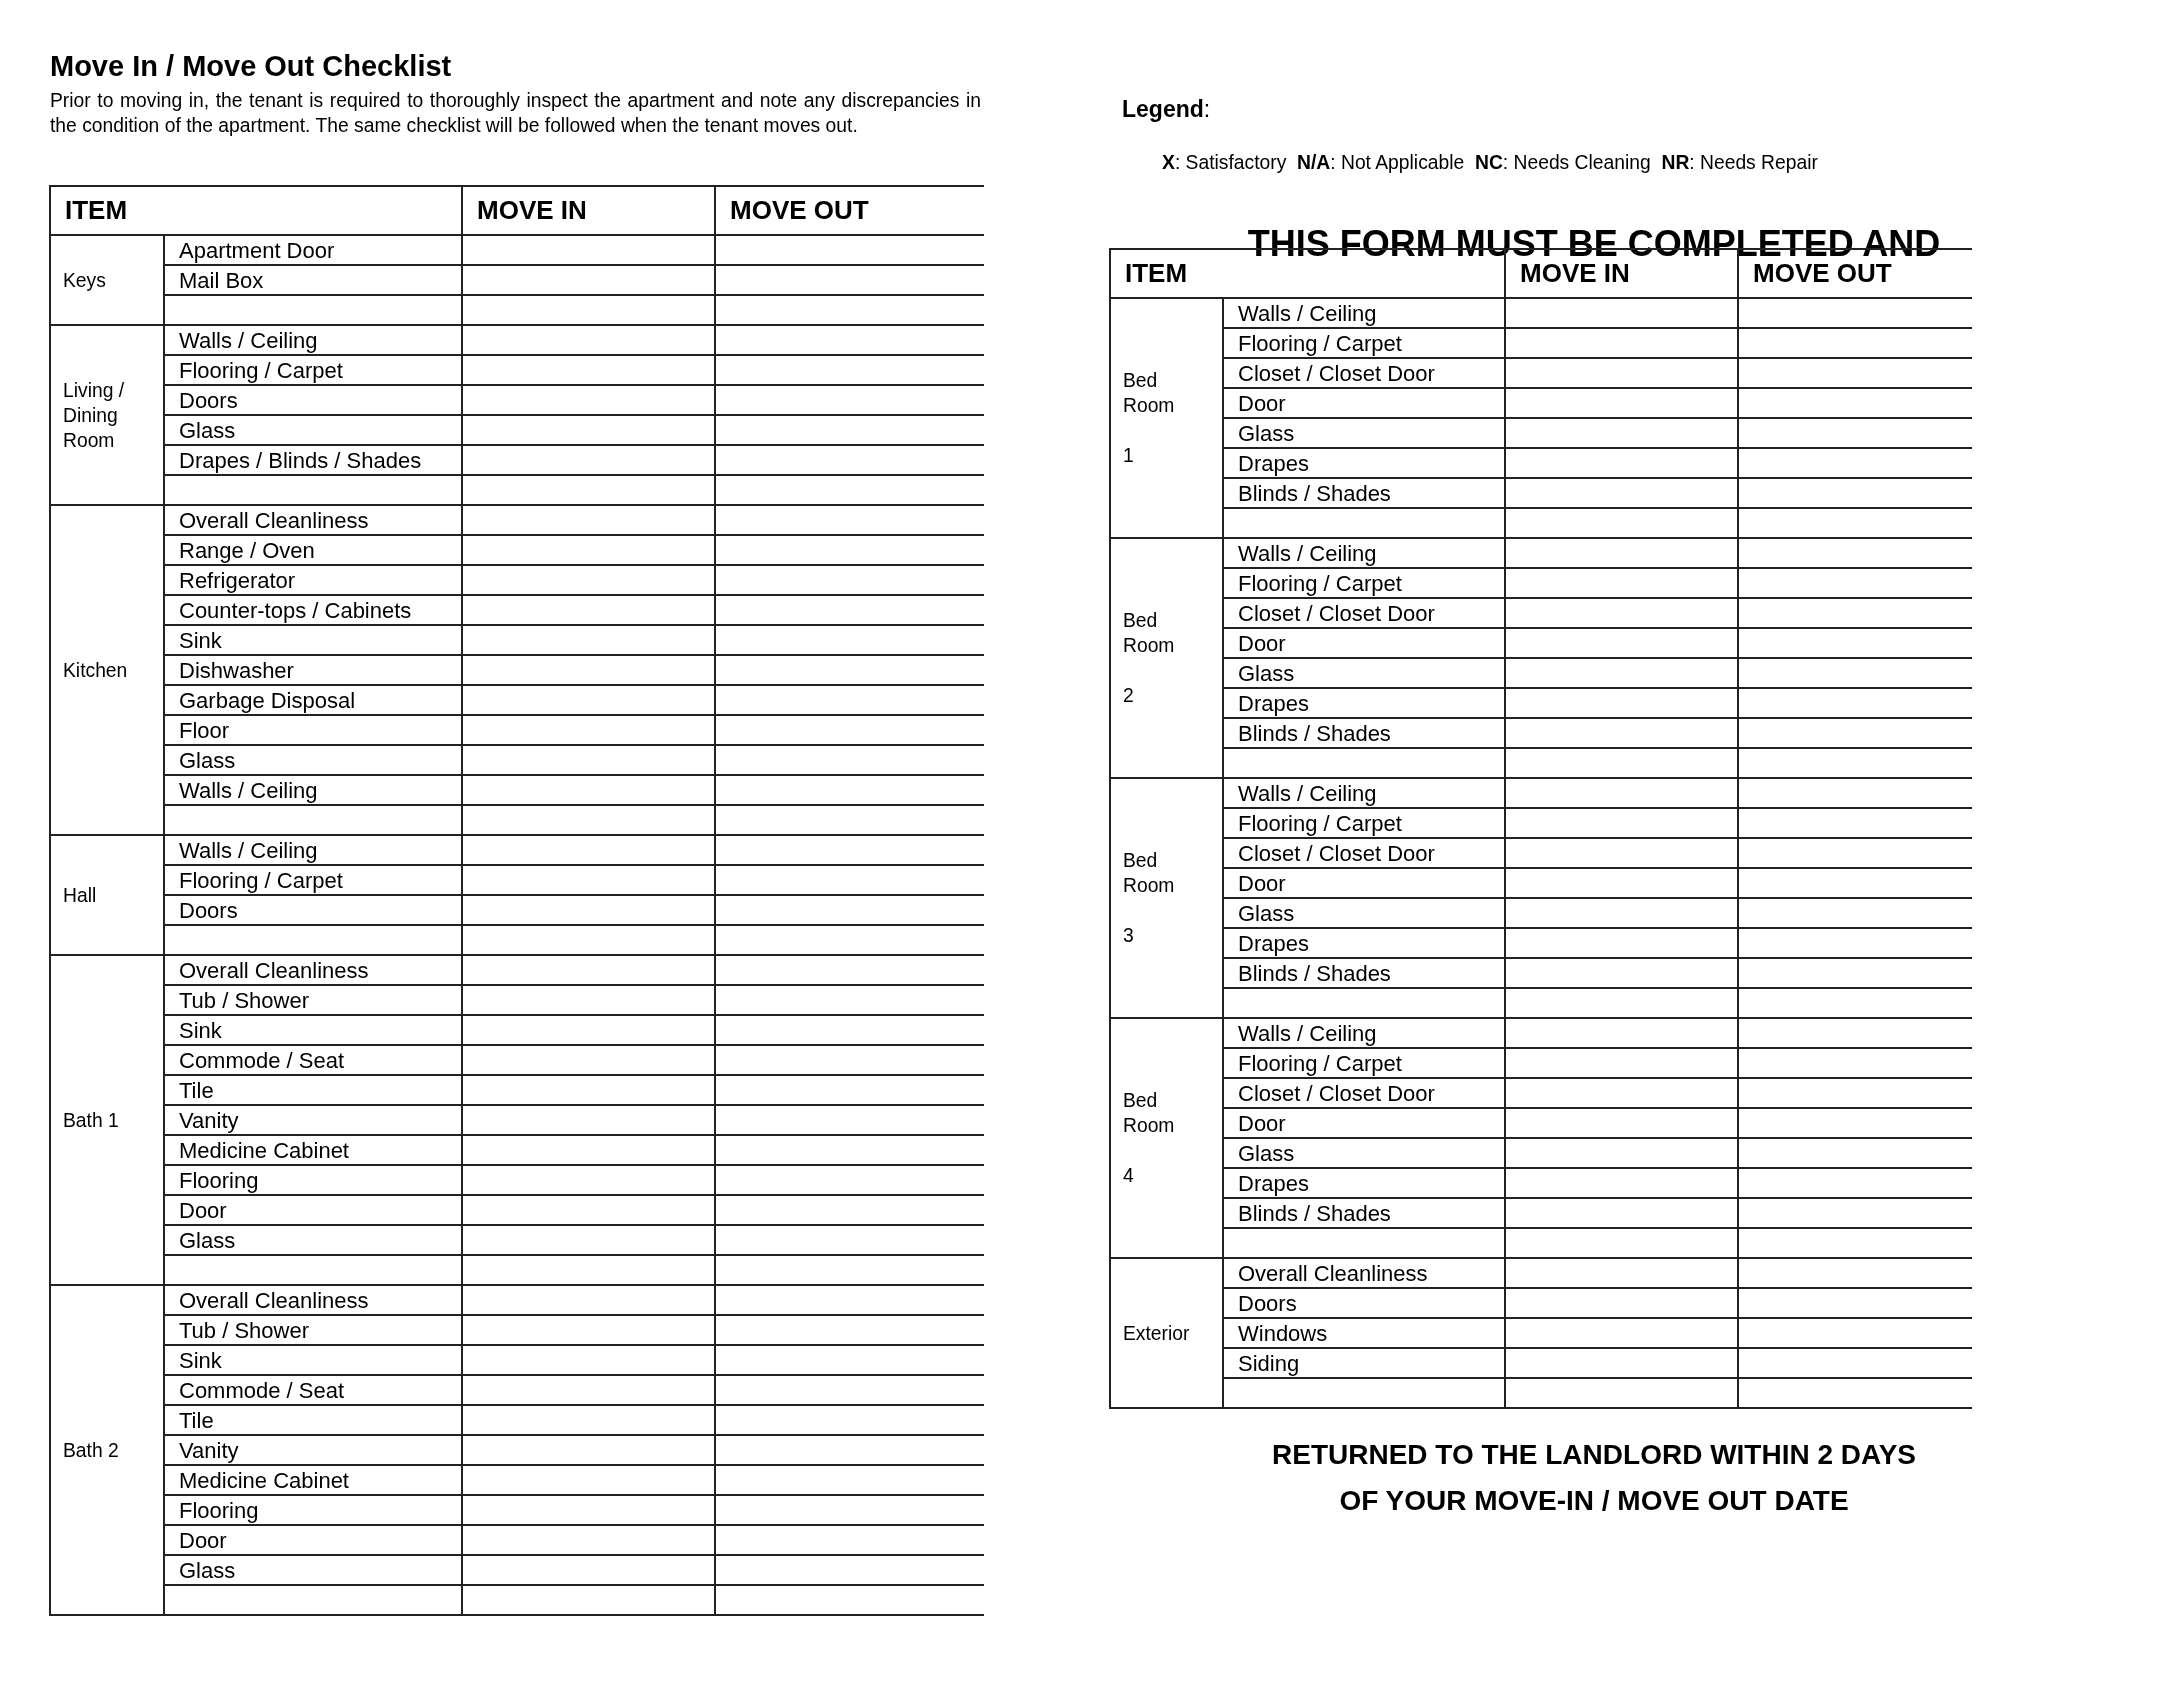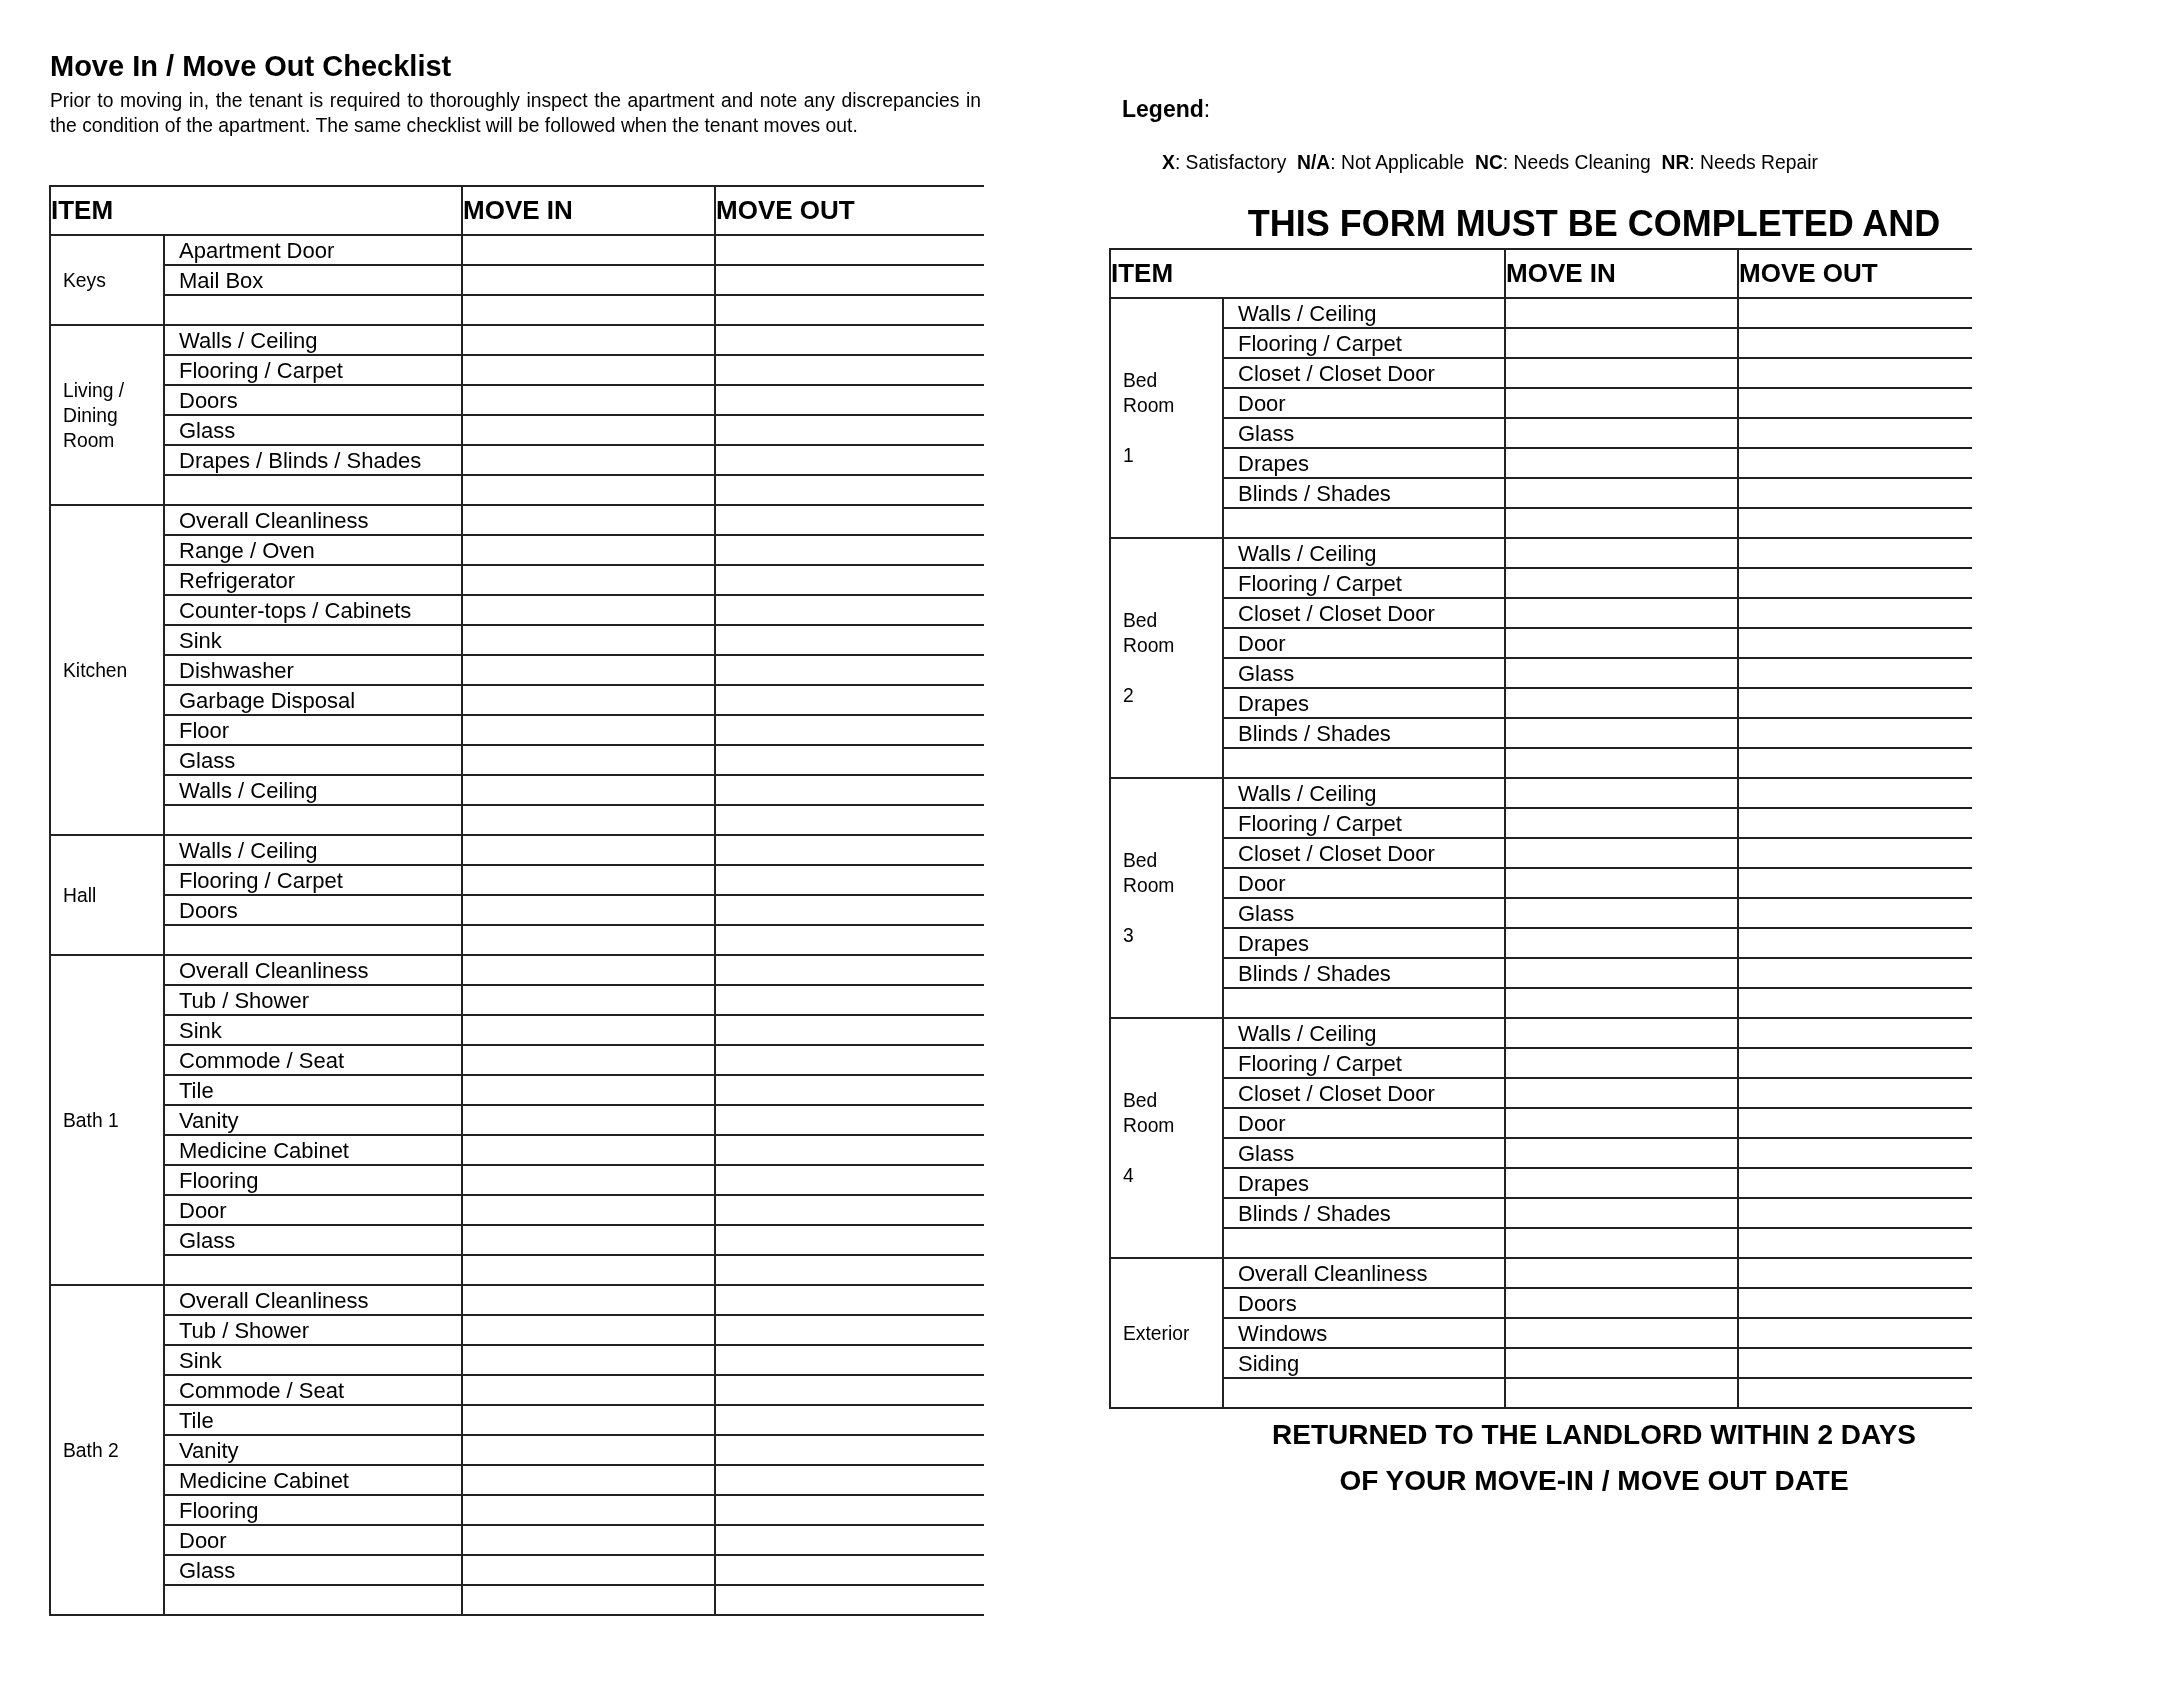--- a/index.html
+++ b/index.html
@@ -5,27 +5,27 @@
   html, body { margin: 0; padding: 0; background: #ffffff; }
   body { width: 2178px; height: 1683px; position: relative; overflow: hidden;
          font-family: "Liberation Sans", sans-serif; color: #000; }
   .abs { position: absolute; }
   .title { left: 50px; top: 50px; font-size: 29px; font-weight: bold; letter-spacing: 0px; white-space: nowrap; }
   .intro { left: 50px; top: 88px; width: 931px; font-size: 19.3px; line-height: 25px; text-align: justify; }
   .legend-title { left: 1122px; top: 96px; font-size: 23px; }
   .legend-title b { font-weight: bold; }
   .legend-line { left: 1162px; top: 152px; font-size: 19.3px; white-space: nowrap; }
   .legend-line b { font-weight: bold; }
-  .banner { font-weight: bold; text-align: center; white-space: nowrap; }
+  .banner { font-weight: bold; text-align: center; white-space: nowrap; margin-top: 20px; }
   .banner-top { left: 1109px; width: 970px; top: 203px; font-size: 36px; }
   .banner-bottom { left: 1109px; width: 970px; top: 1412px; font-size: 28px; line-height: 46px; }
 
   table.checklist { position: absolute; border-collapse: collapse; table-layout: fixed; }
   table.checklist th, table.checklist td { padding: 0; border: 2px solid #222; }
-  table.checklist th { font-size: 26px; font-weight: bold; text-align: left; padding-left: 0; height: 47px; vertical-align: middle; }
+  table.checklist th { font-size: 26px; font-weight: bold; text-align: left; padding-left: 14px; height: 47px; vertical-align: middle; }
   table.checklist td.cat { font-size: 19.3px; vertical-align: middle; padding-left: 12px; line-height: 25px; white-space: pre-line; }
   table.checklist td.item { font-size: 22px; height: 28px; padding-left: 14px; white-space: nowrap; line-height: 26px; vertical-align: bottom; }
   table.checklist td.blank { height: 28px; }
   table.checklist tr > *:last-child { border-right: none; }
   #left-table { left: 49px; top: 185px; width: 935px; }
   #right-table { left: 1109px; top: 248px; width: 861px; }
 </style>
 </head>
 <body>
 

